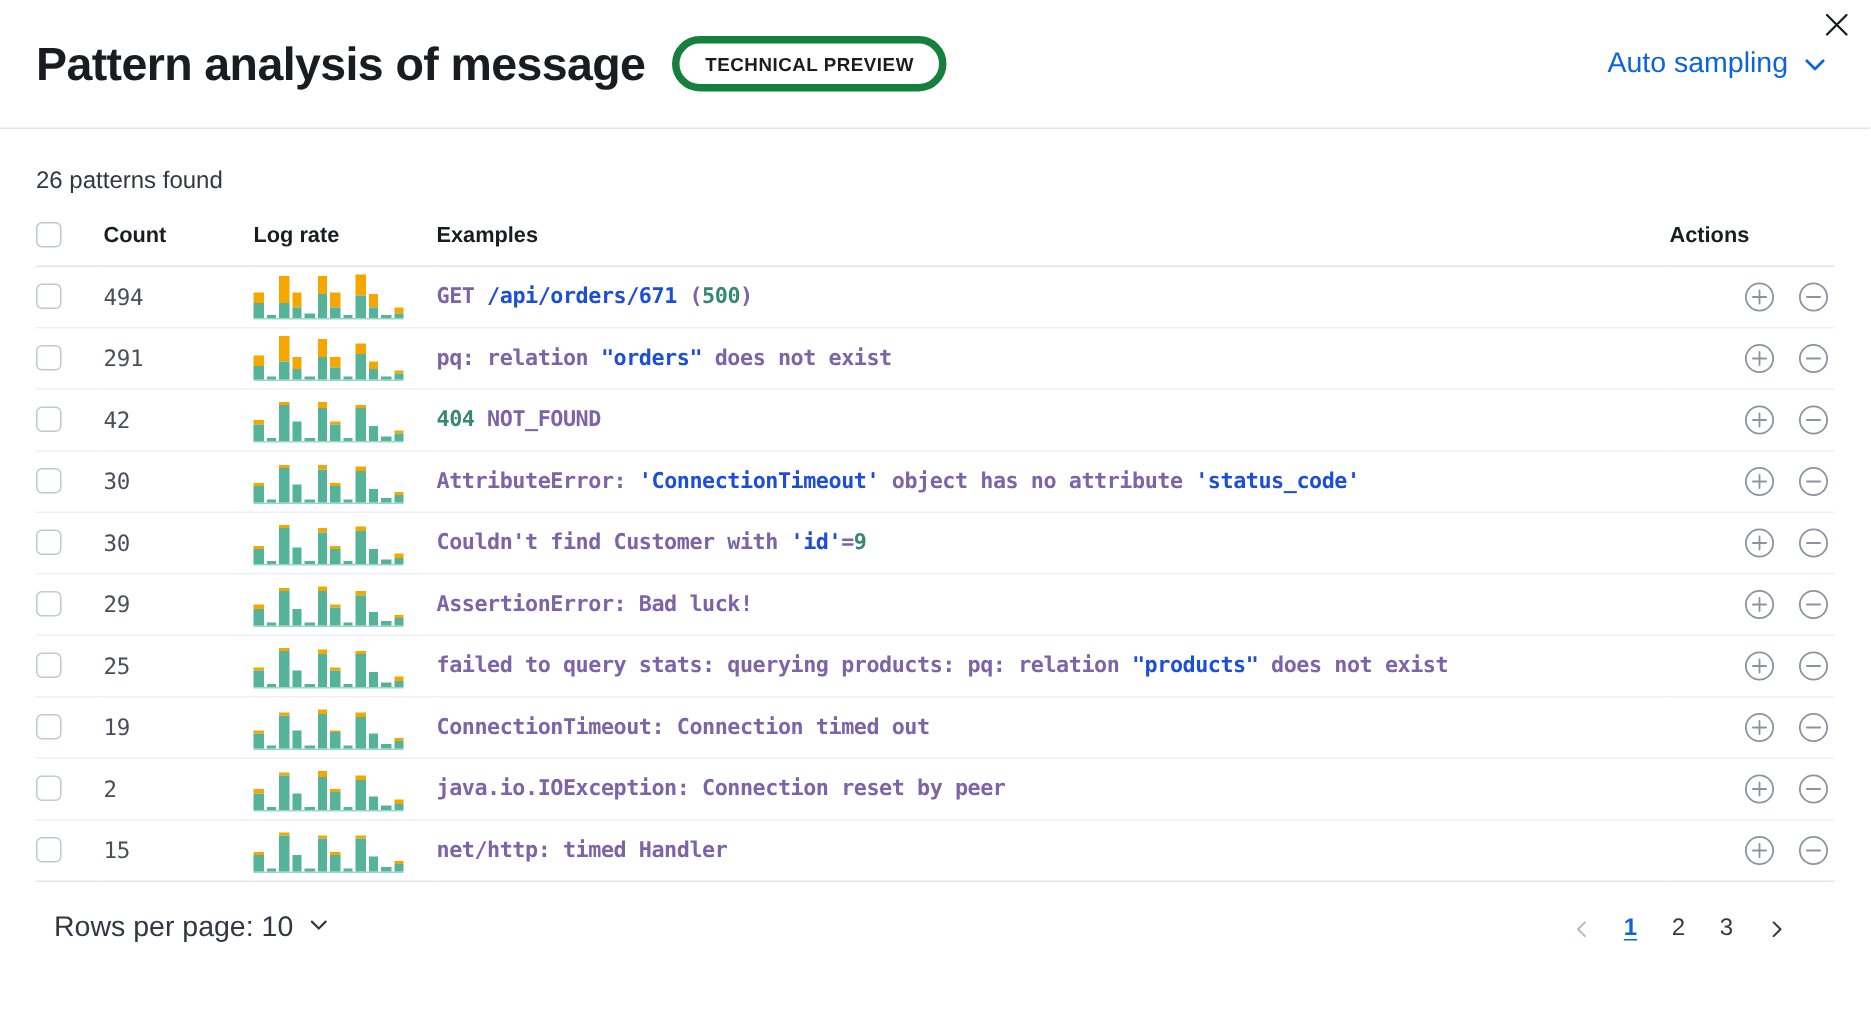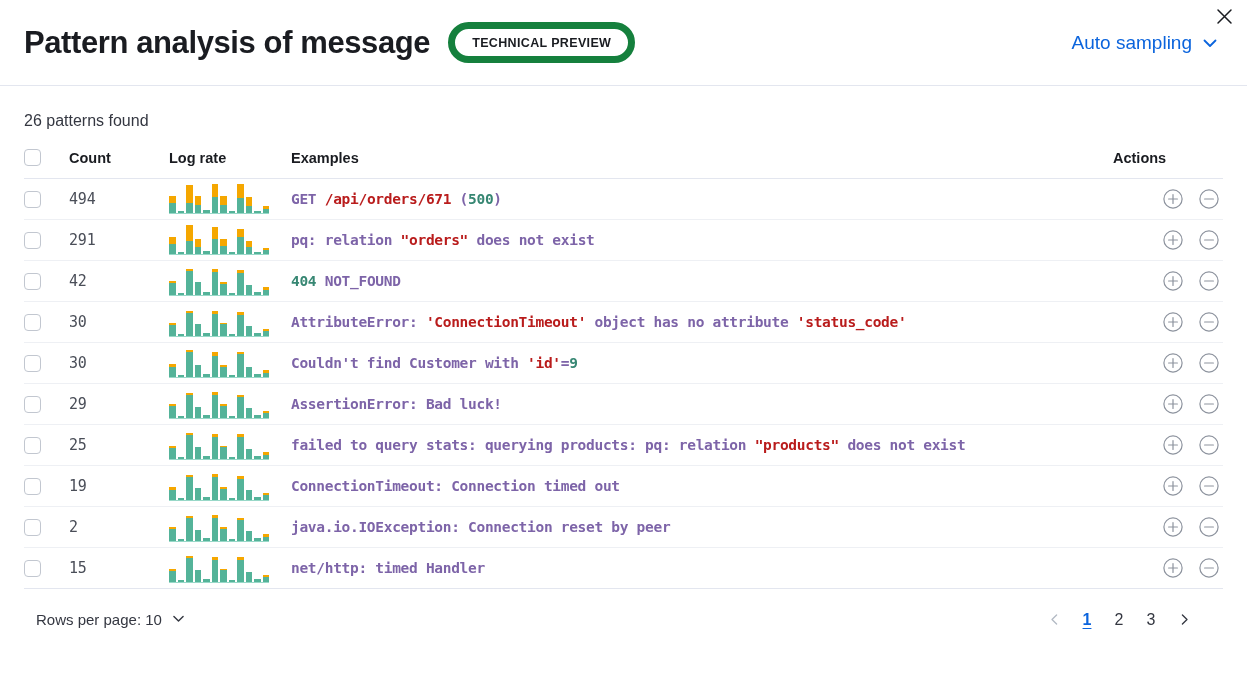--- a/index.html
+++ b/index.html
@@ -31,21 +31,21 @@
   .page-title {
     font-size: 31px;
     font-weight: 700;
     letter-spacing: -0.4px;
     color: #1a1c21;
     line-height: 1;
     margin: 0;
     white-space: nowrap;
   }
   .badge {
-    border: 7px solid #15803d;
+    border: 5px solid #15803d;
     border-radius: 999px;
     padding: 7px 17px 6px;
     font-size: 12.5px;
     font-weight: 700;
     letter-spacing: 0.35px;
     color: #1a1c21;
     white-space: nowrap;
     background: #fff;
   }
   .header-right {
@@ -154,21 +154,21 @@
   
   .ex-cell {
     font-family: "DejaVu Sans Mono", monospace;
     font-size: 14.5px;
     font-weight: 700;
     white-space: nowrap;
     letter-spacing: -0.3px;
     padding-left: 4px;
   }
   .tk-default { color: #7d64a8; }
-  .tk-string  { color: #b91c1c; }
+  .tk-string  { color: #1d4ed8; }
   .tk-number  { color: #378773; }
 
   
   .actions-cell {
     text-align: right;
     white-space: nowrap;
     padding-right: 6px;
   }
   .act-icon {
     display: inline-flex;
@@ -185,21 +185,21 @@
   
   .footer {
     display: flex;
     align-items: center;
     padding: 16px 24px 0 12px;
   }
   .rows-per-page {
     display: flex;
     align-items: flex-start;
     gap: 9px;
-    font-size: 15px;
+    font-size: 19px;
     color: #343741;
     cursor: pointer;
   }
   .pagination {
     margin-left: auto;
     display: flex;
     align-items: center;
     gap: 4px;
   }
   .pg {

